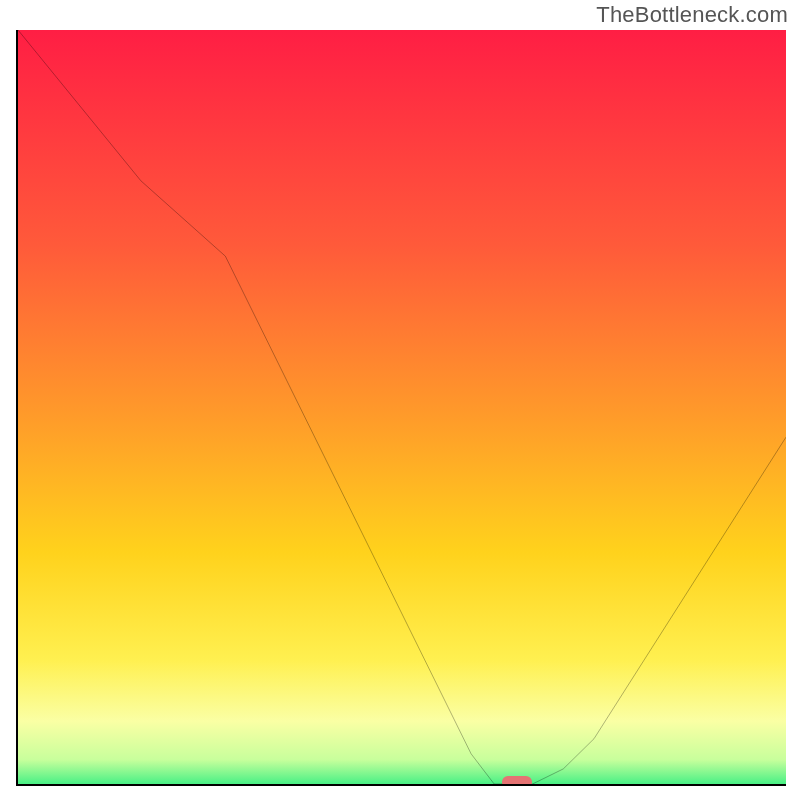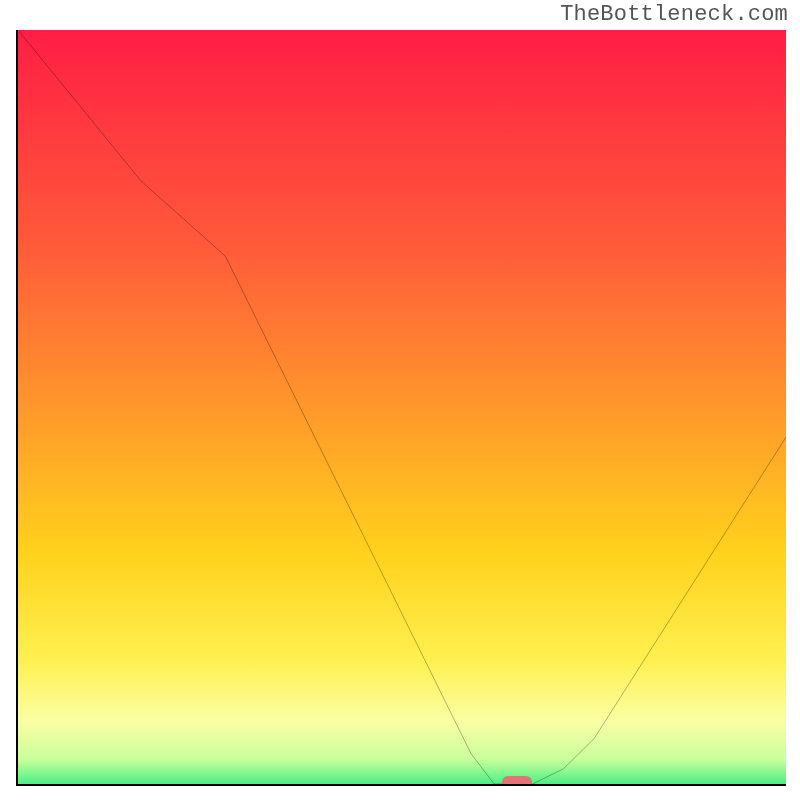--- a/index.html
+++ b/index.html
@@ -12,21 +12,20 @@
     font-family: Arial, Helvetica, sans-serif;
   }
   .watermark {
     position: absolute;
     top: 2px;
     right: 12px;
     color: #555555;
     font-size: 22px;
     font-weight: 500;
     letter-spacing: 0.2px;
-    font-family: Liberation Mono, monospace;
   }
   .plot-area {
     position: absolute;
     left: 16px;
     top: 30px;
     width: 768px;
     height: 754px;
     border-left: 2px solid #000000;
     border-bottom: 2px solid #000000;
     overflow: hidden;

